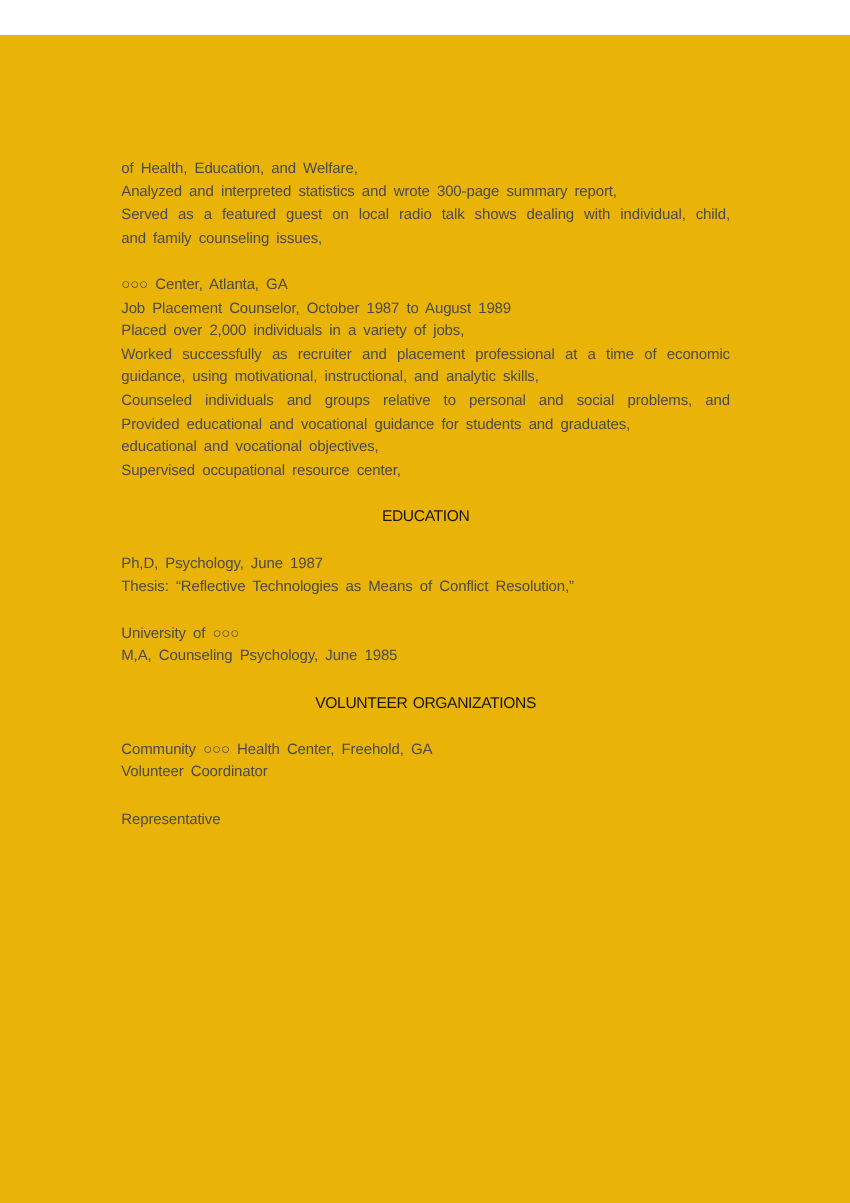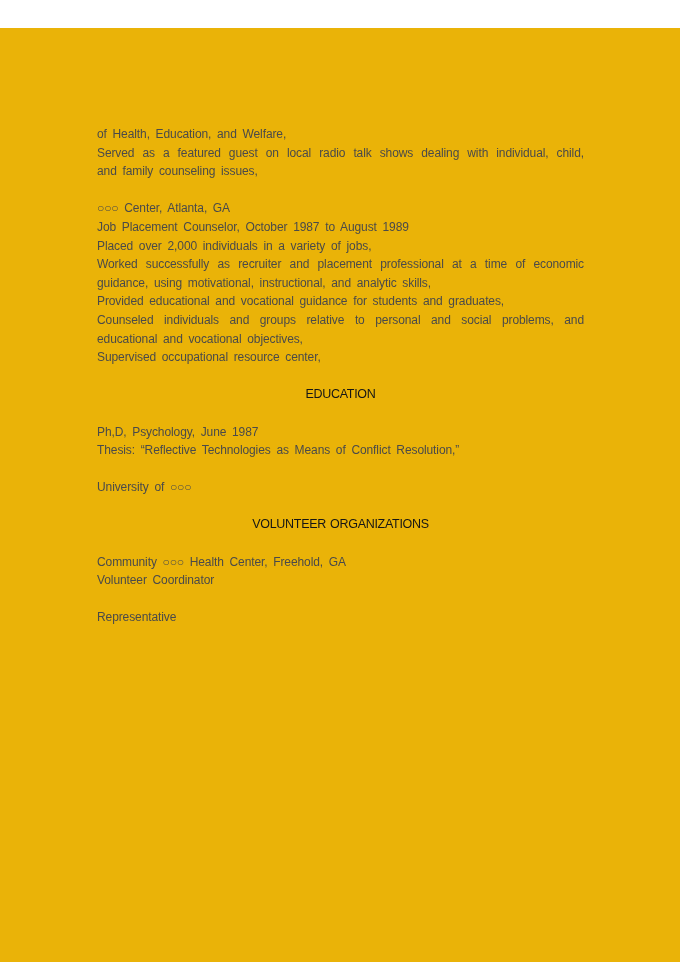--- a/index.html
+++ b/index.html
@@ -44,39 +44,41 @@
     word-spacing: 1px;
   }
   .line.spacer { height: 18.6px; }
 </style>
 </head>
 <body>
 
 <div class="page">
   <div class="doc" id="doc">
       <div class="line">of Health, Education, and Welfare,</div>
+      <div class="line">Analyzed and interpreted statistics and wrote 300-page summary report,</div>
       <div class="line just">Served as a featured guest on local radio talk shows dealing with individual, child,</div>
       <div class="line">and family counseling issues,</div>
       <div class="line spacer"></div>
       <div class="line">○○○ Center, Atlanta, GA</div>
       <div class="line">Job Placement Counselor, October 1987 to August 1989</div>
       <div class="line">Placed over 2,000 individuals in a variety of jobs,</div>
       <div class="line just">Worked successfully as recruiter and placement professional at a time of economic</div>
       <div class="line">guidance, using motivational, instructional, and analytic skills,</div>
+      <div class="line just">Counseled individuals and groups relative to personal and social problems, and</div>
       <div class="line">Provided educational and vocational guidance for students and graduates,</div>
-      <div class="line just">Counseled individuals and groups relative to personal and social problems, and</div>
       <div class="line">educational and vocational objectives,</div>
       <div class="line">Supervised occupational resource center,</div>
       <div class="line spacer"></div>
       <div class="line heading">EDUCATION</div>
       <div class="line spacer"></div>
       <div class="line">Ph,D, Psychology, June 1987</div>
       <div class="line">Thesis: “Reflective Technologies as Means of Conflict Resolution,”</div>
       <div class="line spacer"></div>
       <div class="line">University of ○○○</div>
+      <div class="line">M,A, Counseling Psychology, June 1985</div>
       <div class="line spacer"></div>
       <div class="line heading">VOLUNTEER ORGANIZATIONS</div>
       <div class="line spacer"></div>
       <div class="line">Community ○○○ Health Center, Freehold, GA</div>
       <div class="line">Volunteer Coordinator</div>
       <div class="line spacer"></div>
       <div class="line">Representative</div>
     </div>
 </div>
 

